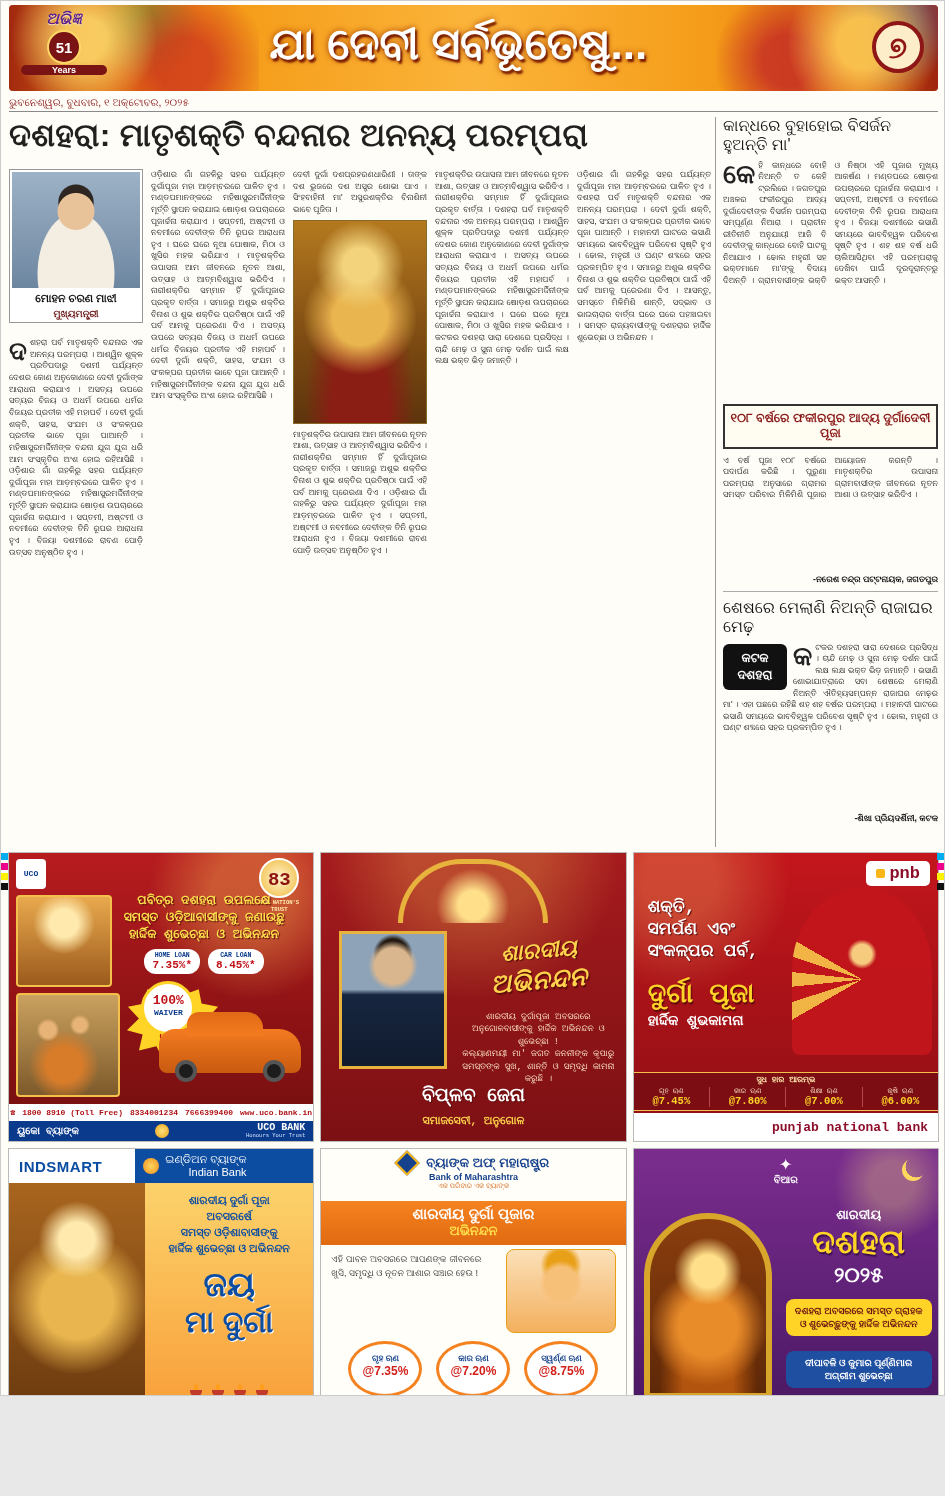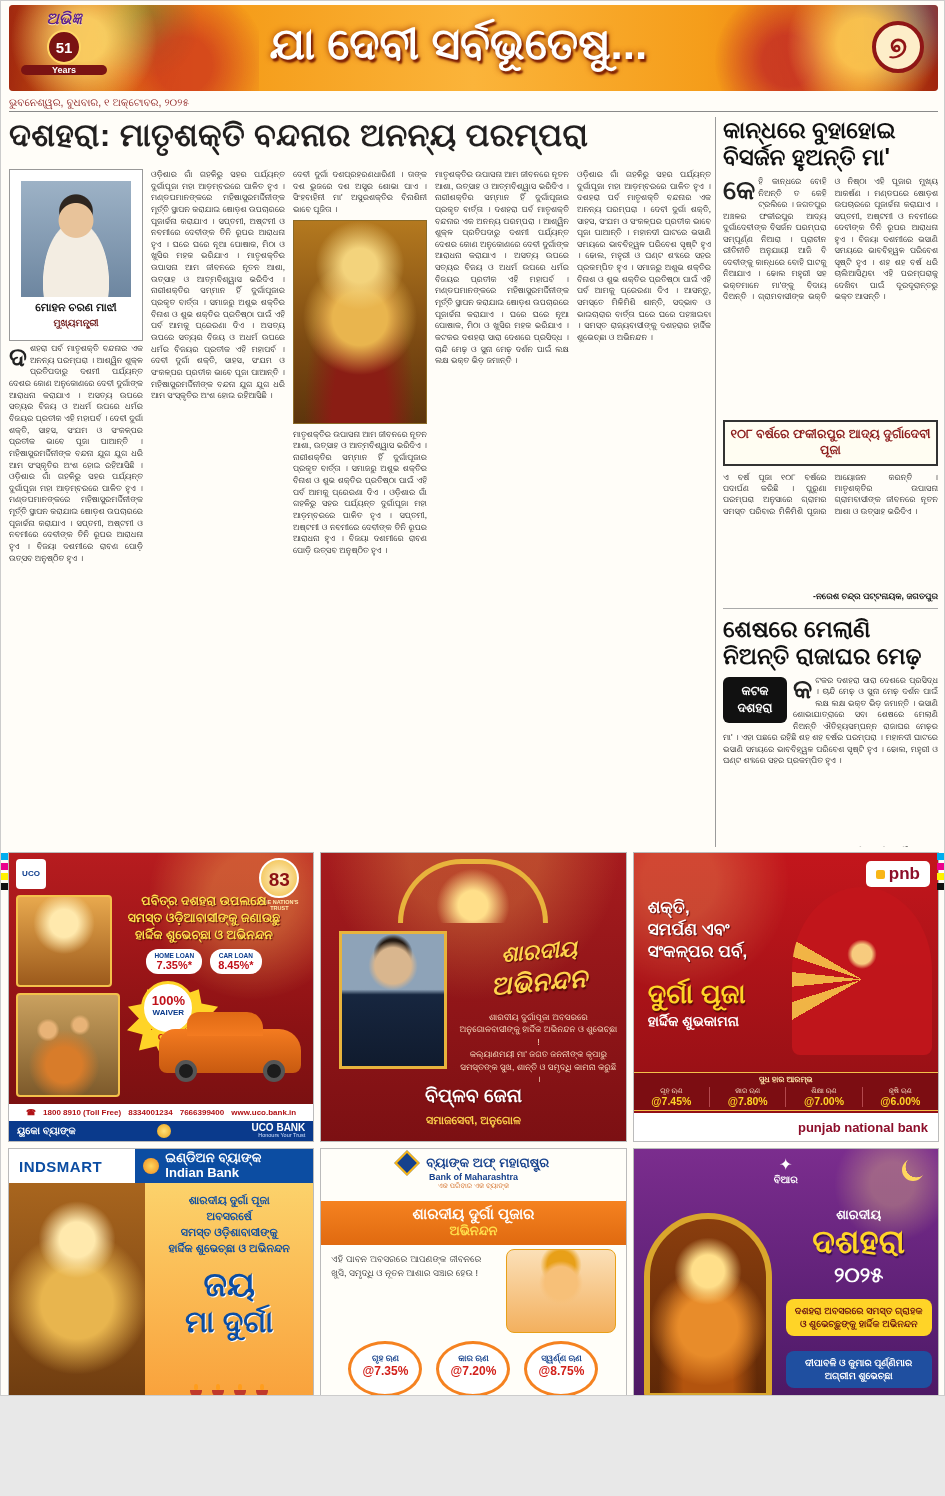--- a/index.html
+++ b/index.html
@@ -34,51 +34,51 @@
   .dateline-row { position:absolute; left:8px; top:92px; width:929px; height:19px; border-bottom:1px solid #8a8a8a; }
   .dateline { font-size:10.5px; font-weight:normal; color:#8b1a1a; padding-top:3px; }
 
   
   .main-headline { position:absolute; left:8px; top:116px; width:702px; font-size:32px; font-weight:bold; color:#221f1f; letter-spacing:.2px; }
   .vrule { position:absolute; left:714px; top:116px; width:1px; height:730px; background:#9b9b9b; }
   .cols { position:absolute; left:8px; top:168px; width:702px; height:678px; display:flex; gap:8px; overflow:hidden; }
   .col { flex:1; overflow:hidden; font-size:8.2px; line-height:1.42; color:#1d1d1d; text-align:justify; }
   .col p { margin-bottom:4px; }
   .dropcap { float:left; font-size:26px; line-height:1; font-weight:bold; color:#222; padding:1px 3px 0 0; }
-  .author-card { border:1px solid #999; padding:11px; margin-bottom:2px; background:#fff; }
+  .author-card { border:1px solid #999; padding:2px; margin-bottom:14px; background:#fff; }
   .author-photo { width:100%; height:116px;
     background:radial-gradient(circle at 50% 34%, #e8c39a 0 18%, transparent 19%),
                radial-gradient(circle at 50% 26%, #2e2620 0 16%, transparent 17%),
                radial-gradient(ellipse at 50% 88%, #f3ede2 0 42%, transparent 43%),
                linear-gradient(#9db2c6,#6d86a0); }
   .author-name { text-align:center; font-size:11px; font-weight:bold; color:#101010; margin-top:3px; }
   .author-title { text-align:center; font-size:9.5px; font-weight:bold; color:#6b1414; }
   .article-photo { width:100%; height:204px; border:1px solid #8a6a28; margin:3px 0 5px;
     background:radial-gradient(circle at 50% 22%, #f3d37c 0 10%, transparent 26%),
                radial-gradient(circle at 50% 48%, #e9b54e 0 22%, transparent 46%),
                radial-gradient(ellipse at 50% 100%, #8a1d14 0 30%, transparent 60%),
                linear-gradient(#b4791f,#7c4a12 60%,#5d350c); }
 
   
   .right-col { position:absolute; left:722px; top:116px; width:215px; height:730px; overflow:hidden; }
-  .rc-h2 { font-size:23px; font-weight:bold; color:#111; line-height:1.18; margin-bottom:5px; }
+  .rc-h2 { font-size:16px; font-weight:normal; color:#111; line-height:1.18; margin-bottom:5px; }
   .rc-body { font-size:8.2px; line-height:1.4; color:#1d1d1d; text-align:justify; column-count:2; column-gap:8px; overflow:hidden; }
   .rc-b1 { height:238px; }
   .rc-b2 { height:116px; }
   .rc-b3 { height:168px; column-count:1; }
   .insert-box { border:2px solid #333; padding:5px 4px; margin:6px 0; text-align:center;
     font-size:12.5px; font-weight:bold; color:#8b1a1a; line-height:1.25; background:#fffdf2; }
   .byline { text-align:right; font-size:8.6px; font-weight:bold; color:#111; margin:3px 0 6px; }
   .rc-div { border-top:1px solid #aaa; margin:4px 0 7px; }
   .black-label { float:left; width:64px; height:46px; background:#111; color:#fff; border-radius:6px;
     margin:2px 6px 3px 0; text-align:center; font-weight:bold; font-size:12.5px; line-height:1.35; padding-top:6px; }
 
   
   .ads-row { position:absolute; left:8px; width:929px; display:flex; gap:8px; }
-  .ads-row.r1 { top:852px; height:288px; }
+  .ads-row.r1 { top:852px; height:288px;font-family:Liberation Mono, monospace; }
   .ads-row.r2 { top:1148px; height:290px; }
   .ad { flex:1; position:relative; overflow:hidden; outline:1px solid #bbb; }
 
   
   .ad-uco { background:radial-gradient(circle at 80% 15%, rgba(255,200,90,.35) 0 12%, transparent 30%), linear-gradient(#b71c1f,#8c1214 60%,#731010); color:#fff; }
   .uco-logo-sm { position:absolute; left:7px; top:6px; width:30px; height:30px; background:#fff; border-radius:4px;
     color:#0a3a8c; font-size:8px; font-weight:bold; text-align:center; line-height:30px; }
   .uco-temple { position:absolute; left:7px; top:42px; width:96px; height:92px; border:2px solid #f3c14b; border-radius:4px;
     background:radial-gradient(circle at 50% 30%, #ffe9ad 0 18%, transparent 40%), linear-gradient(#e8a94e,#9c5a1c); }
   .uco-83 { position:absolute; right:8px; top:5px; width:52px; text-align:center; }
@@ -148,21 +148,21 @@
   .pnb-rates .rt { font-size:10.5px; font-weight:bold; color:#ffd427; }
   .pnb-foot { position:absolute; left:0; bottom:0; width:100%; height:28px; background:#fff; display:flex; align-items:center; justify-content:flex-end; padding:0 10px; }
   .pnb-foot .name { font-size:13px; font-weight:bold; color:#8d0e2a; }
 
   
   .ad-ind { background:#fff; }
   .ind-top { position:absolute; left:0; top:0; width:100%; height:34px; display:flex; }
   .ind-smart { flex:1; display:flex; align-items:center; padding-left:10px; font-size:15px; font-weight:bold; color:#0c4da2; letter-spacing:.5px; }
   .ind-bankband { width:178px; background:#0c4da2; color:#fff; display:flex; align-items:center; gap:6px; padding-left:8px; }
   .ind-bankband .dot { width:16px; height:16px; border-radius:50%; background:radial-gradient(#ffd75e,#f08a1d); }
-  .ind-bankband .t1 { font-size:13px; font-weight:bold; line-height:1.15; }
+  .ind-bankband .t1 { font-size:11px; font-weight:normal; line-height:1.15;text-align:right; }
   .ind-art { position:absolute; left:0; top:34px; width:136px; height:218px;
     background:radial-gradient(circle at 50% 26%, #ffe9ad 0 10%, transparent 22%),
                radial-gradient(circle at 50% 55%, #e8b54e 0 26%, transparent 52%),
                linear-gradient(#a8651e,#6e3c10); }
   .ind-right { position:absolute; left:136px; top:34px; right:0; height:218px; background:linear-gradient(#fcd26b,#f9a13b); padding:10px 8px 0; text-align:center; }
   .ind-right .ln { font-size:11px; font-weight:bold; color:#0c4da2; line-height:1.45; }
   .ind-big1 { font-size:34px; font-weight:bold; color:#0c4da2; margin-top:8px; text-shadow:1px 1px 0 #fff; }
   .ind-big2 { font-size:30px; font-weight:bold; color:#0c4da2; text-shadow:1px 1px 0 #fff; }
   .ind-diyas { position:absolute; left:0; bottom:4px; width:100%; display:flex; justify-content:center; gap:10px; }
   .diya { width:12px; height:7px; background:#c0392b; border-radius:0 0 8px 8px; position:relative; }

